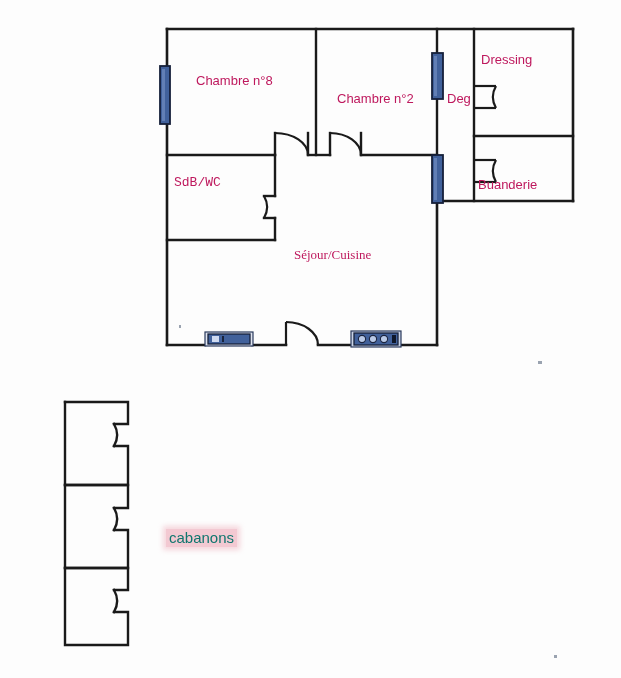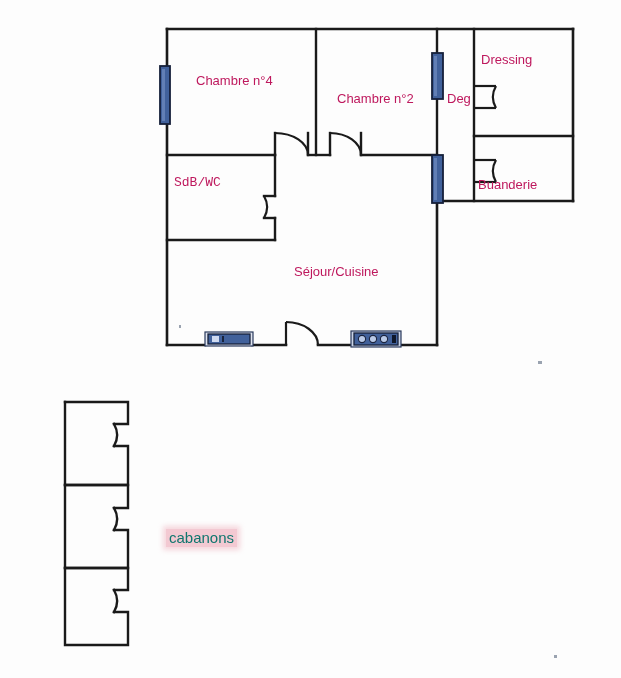--- a/index.html
+++ b/index.html
@@ -174,29 +174,29 @@
       <path d="M114,530 L128,530 L128,568 L65,568 L65,485"></path>
       <path d="M114,508 A 22,22 0 0 1 114,530"></path>
 
       <path d="M65,568 L128,568 L128,590 L114,590"></path>
       <path d="M114,612 L128,612 L128,645 L65,645 L65,568"></path>
       <path d="M114,590 A 22,22 0 0 1 114,612"></path>
     </g>
 
   </svg>
 
-  <div class="room-label" style="left:196px; top:74px;">Chambre n°4</div>
+  <div class="room-label" style="left:196px; top:74px;">Chambre n°8</div>
 
   <div class="room-label" style="left:337px; top:92px;">Chambre n°2</div>
 
   <div class="room-label" style="left:447px; top:92px;">Deg</div>
 
   <div class="room-label" style="left:481px; top:53px;">Dressing</div>
 
   <div class="room-label" style="left:478px; top:178px;text-align:right;">Buanderie</div>
 
   <div class="room-label" style="left:174px; top:176px;font-family:Liberation Mono, monospace;">SdB/WC</div>
 
-  <div class="room-label" style="left:294px; top:265px;">Séjour/Cuisine</div>
+  <div class="room-label" style="left:294px; top:248px;font-family:Liberation Serif, serif;">Séjour/Cuisine</div>
 
   <div class="legend-label pink-hl" style="left:166px; top:529px;">cabanons</div>
 
 </div>
 
 </body></html>

